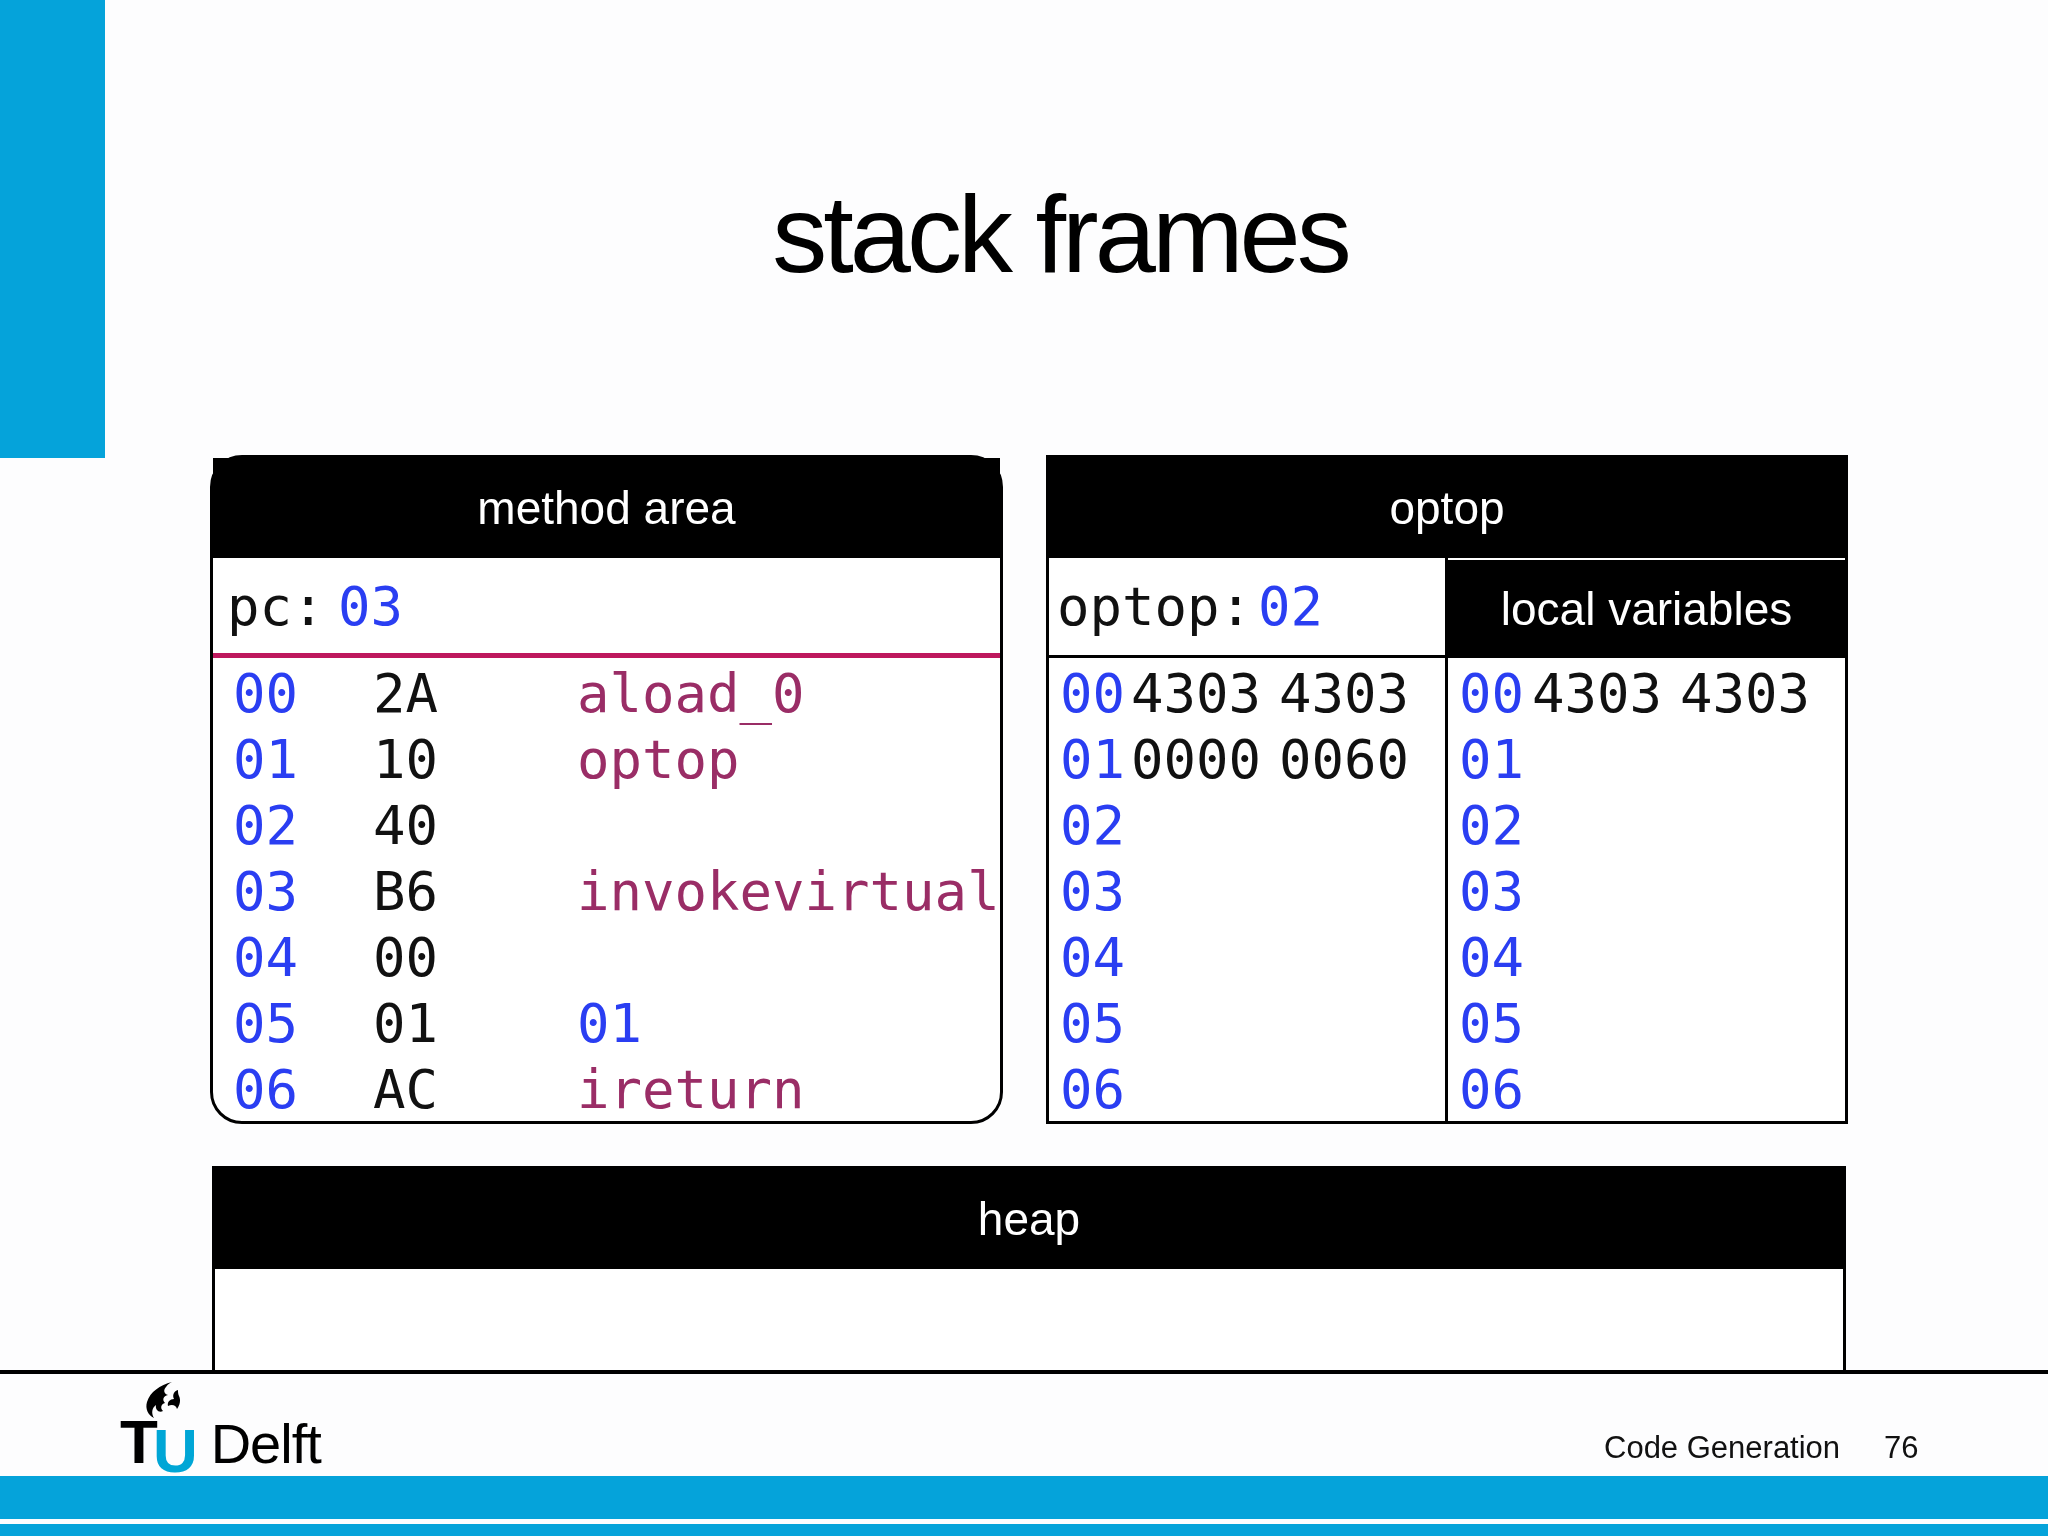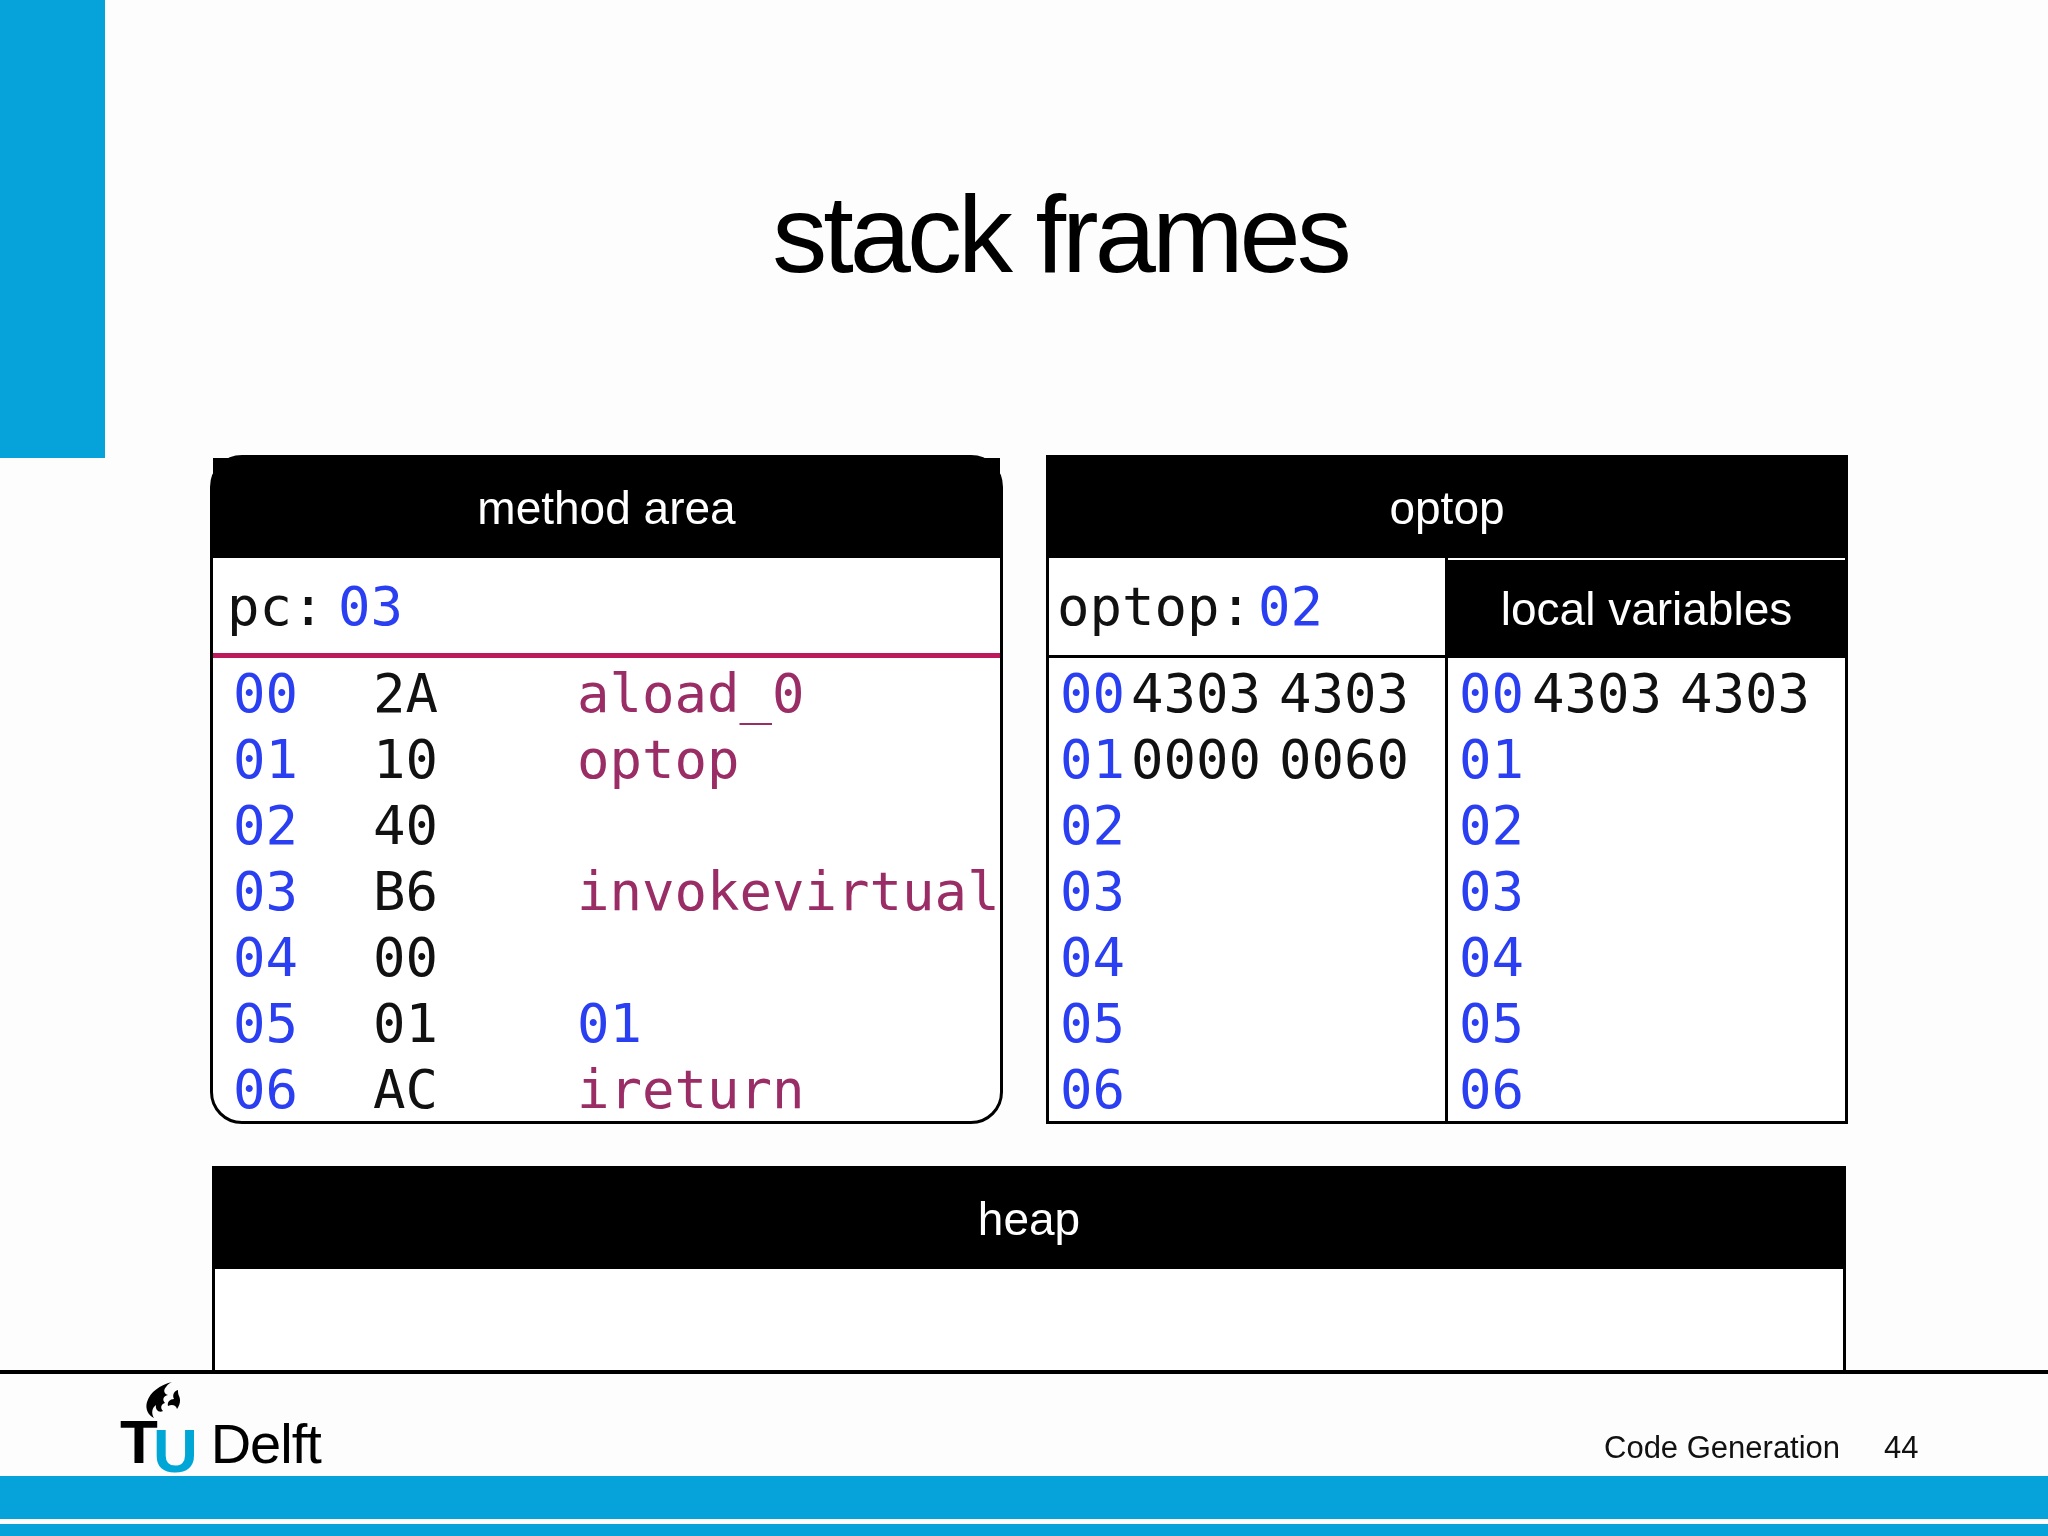--- a/index.html
+++ b/index.html
@@ -230,16 +230,16 @@
   <svg class="flame" viewBox="0 0 58 36" xmlns="http://www.w3.org/2000/svg">
     <path fill="#000" d="M38 0 C26 3 16 10 13 20 C11 27 14 33 20 36 C17 31 18 26 22 23 C21 28 25 31 29 29 C26 26 27 22 31 21 C28 18 29 14 34 13 C30 12 29 8 32 5 C34 2 36 1 38 0 Z
          M44 8 C40 9 38 13 40 17 C36 17 33 20 34 24 C38 22 42 23 43 27 C46 23 47 18 45 14 C44 12 44 10 44 8 Z"></path>
   </svg>
   <div class="logo-text">
     <span class="logo-t">T</span><span class="logo-u">U</span><span class="logo-delft">Delft</span>
   </div>
 </div>
 
 <div class="footer-course">Code Generation</div>
-<div class="footer-page">44</div>
+<div class="footer-page">76</div>
 
 <div class="footer-bar-1"></div>
 <div class="footer-bar-2"></div>
 
 </body></html>

